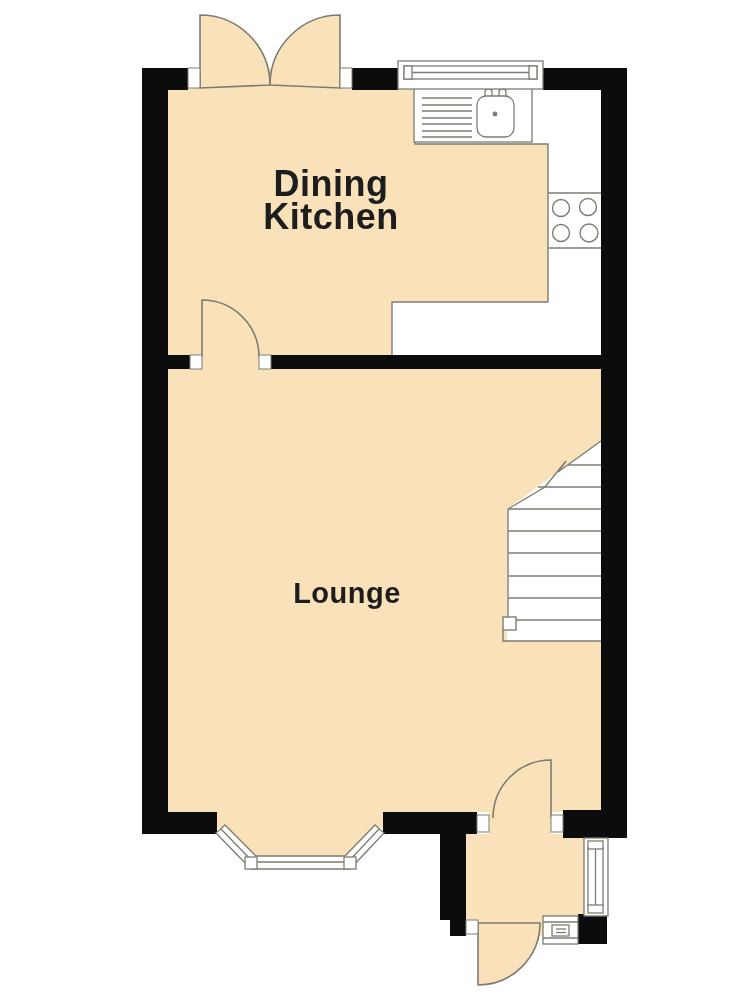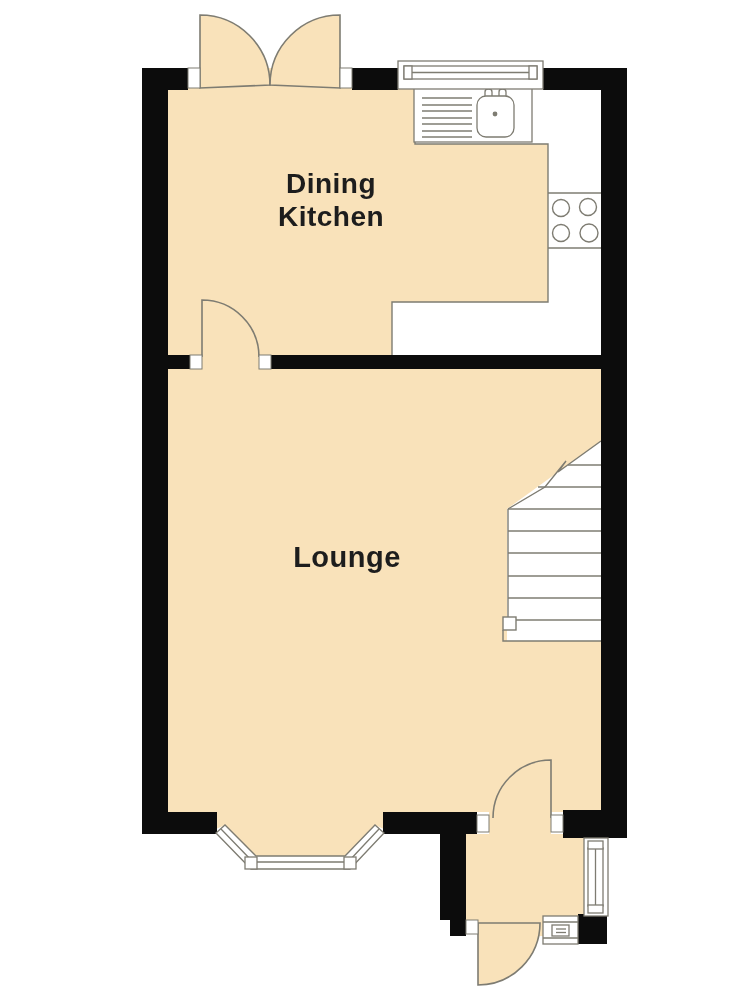--- a/index.html
+++ b/index.html
@@ -12,22 +12,22 @@
   html,body{margin:0;padding:0;background:var(--background);}
   .page{
     position:relative;width:750px;height:1000px;background:var(--background);
     font-family:"Liberation Sans", sans-serif;overflow:hidden;
   }
   .plan-svg{position:absolute;left:0;top:0;}
   .room-label{
     position:absolute;text-align:center;font-weight:bold;color:var(--label-text);
     letter-spacing:0.5px;
   }
-  .room-label.kitchen{left:256px;top:167px;width:150px;font-size:28px;line-height:33px;}
-  .room-label.lounge{left:277px;top:541px;width:140px;font-size:29px;line-height:32px;}
+  .room-label.kitchen{left:256px;top:167px;width:150px;font-size:36px;line-height:33px;}
+  .room-label.lounge{left:277px;top:577px;width:140px;font-size:29px;line-height:32px;}
 </style>
 </head>
 <body>
 
 <div class="page">
 
   <svg class="plan-svg" width="750" height="1000" viewBox="0 0 750 1000">
 
     <g>
 

